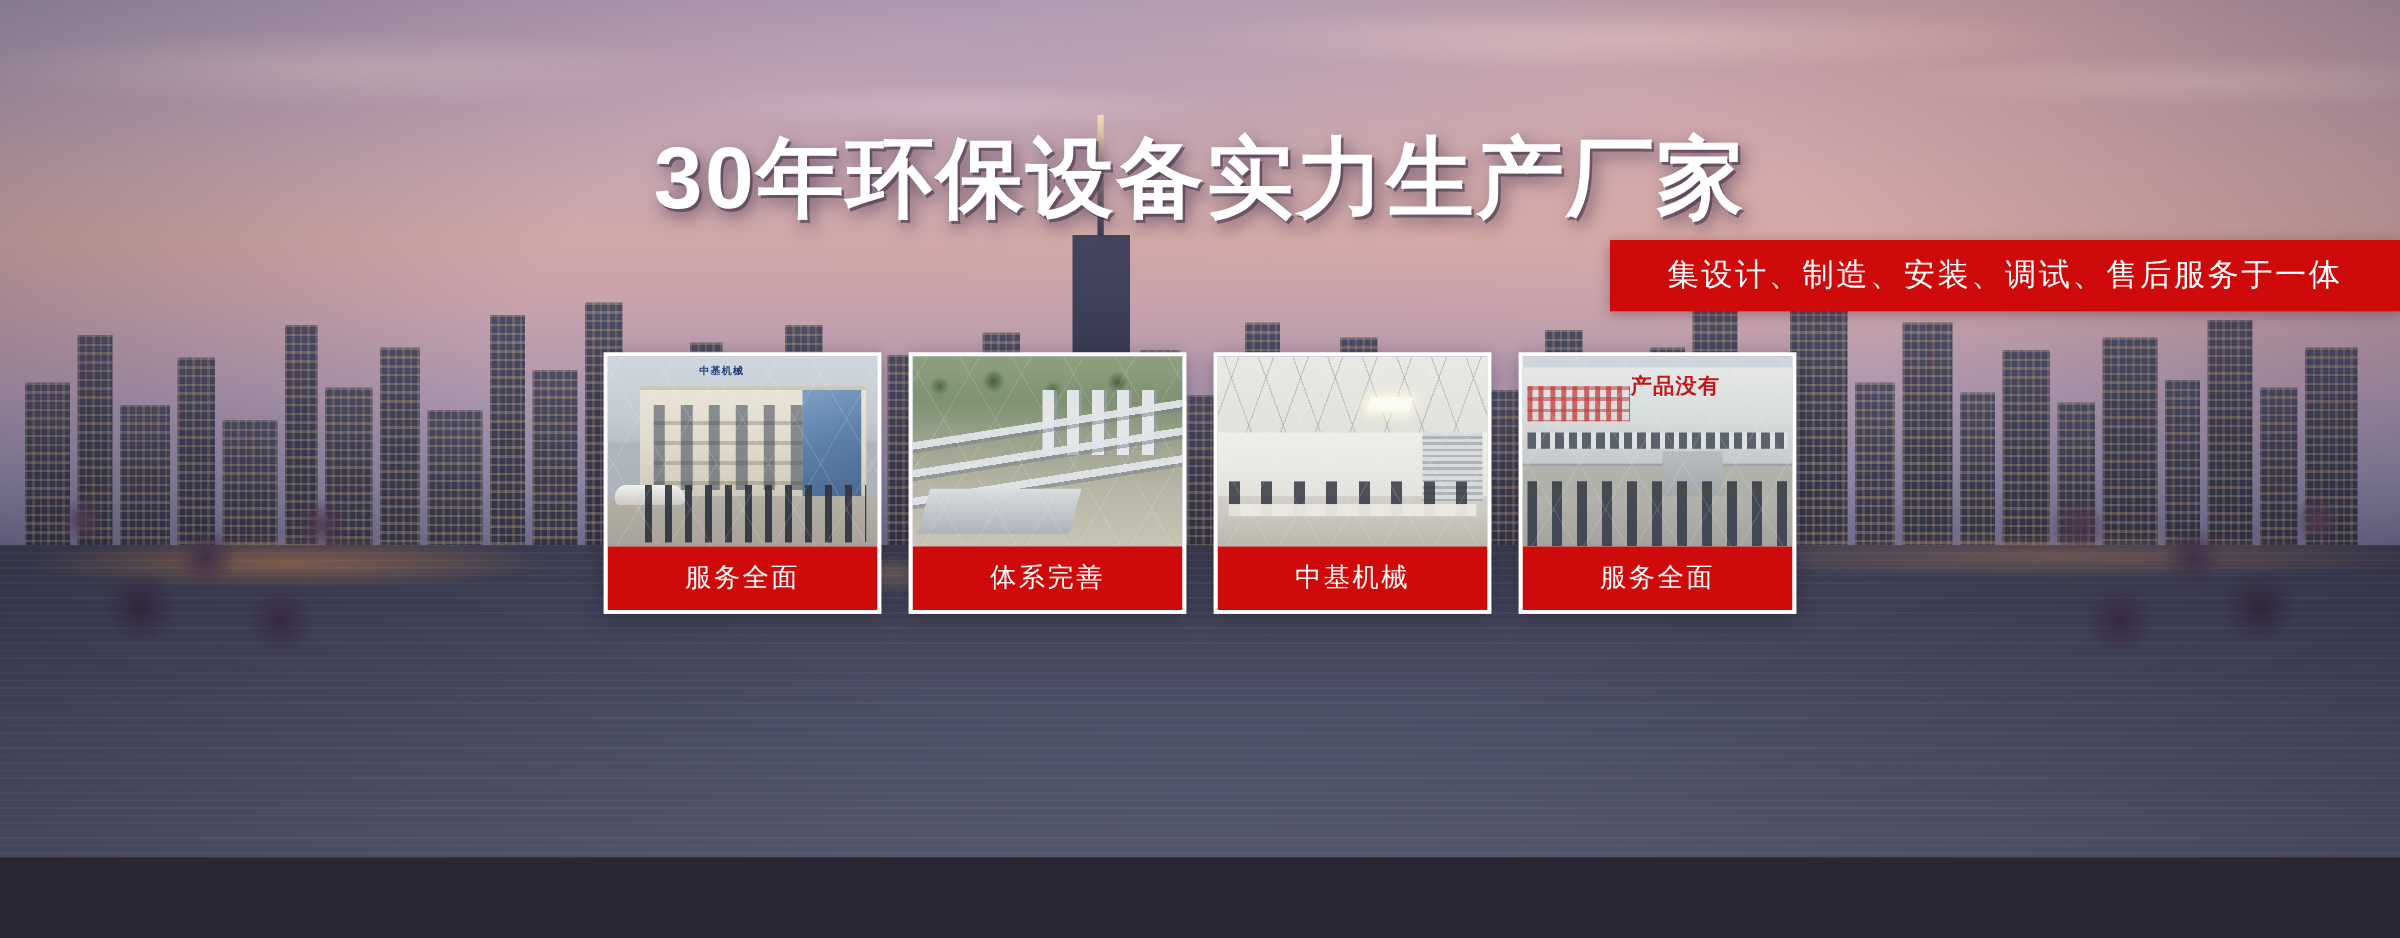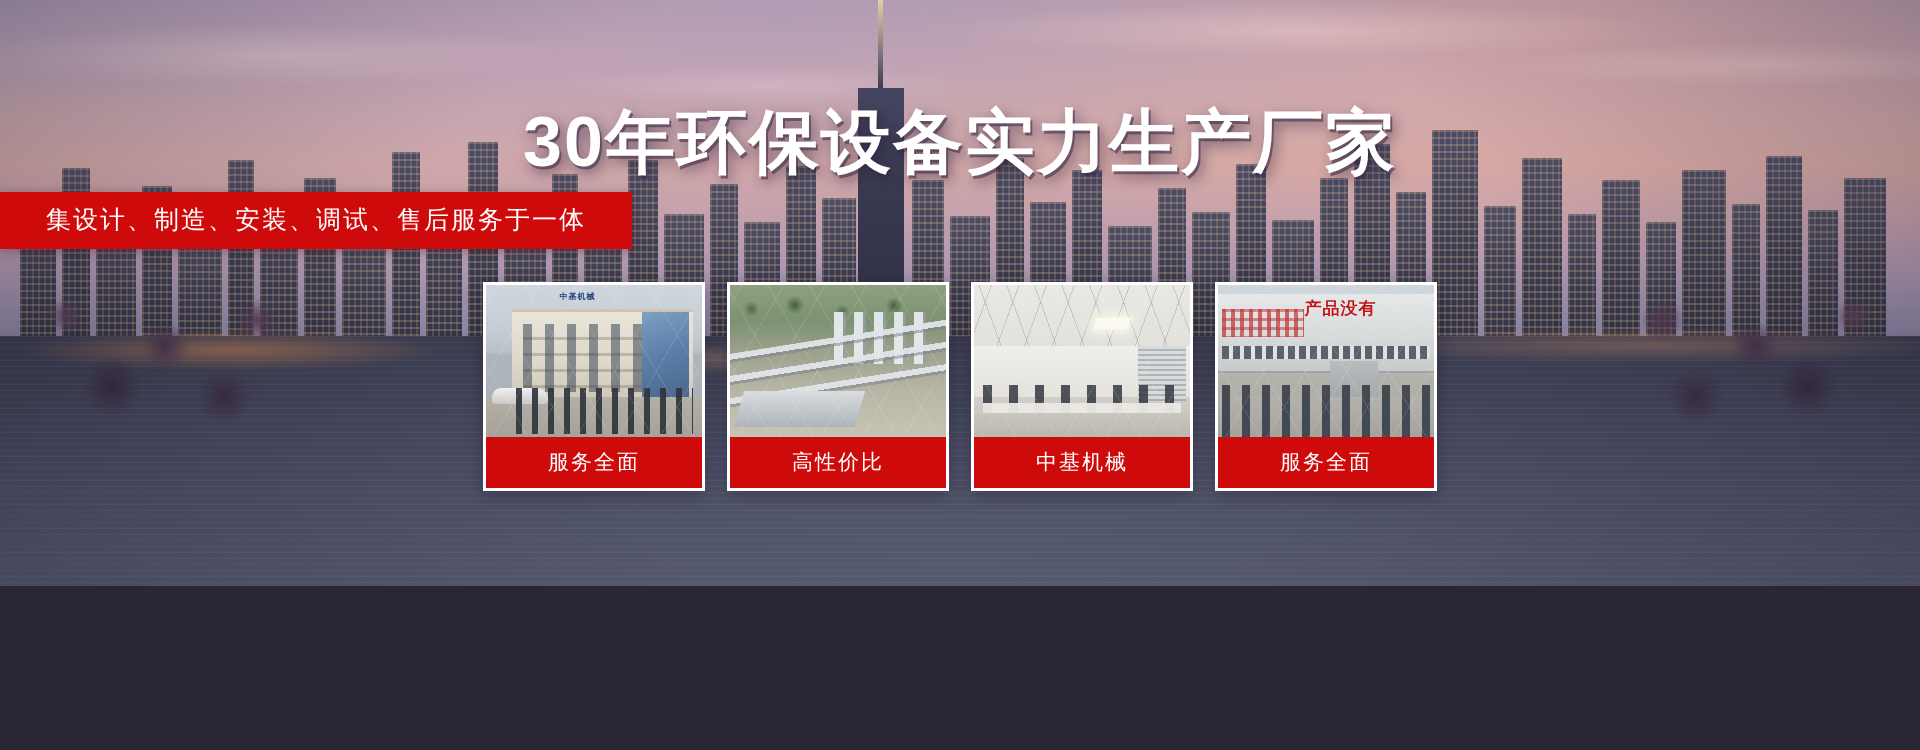--- a/index.html
+++ b/index.html
@@ -6,21 +6,21 @@
   * { box-sizing: border-box; margin: 0; padding: 0; }
   html, body {
     width: 1920px; height: 750px;
     overflow: hidden;
     font-family: "Liberation Sans", "DejaVu Sans", sans-serif;
     background: #2a2636;
   }
 
   .hero {
     position: relative;
-    width: 1920px; height: 586px;
+    width: 1920px; height: 686px;
     overflow: hidden;
   }
 
   
   .bg-sky {
     position: absolute; inset: 0;
     background:
       radial-gradient(ellipse 900px 300px at 28% 8%, rgba(196,160,180,0.55) 0%, rgba(150,130,165,0.0) 70%),
       radial-gradient(ellipse 1100px 360px at 82% 4%, rgba(226,168,162,0.65) 0%, rgba(170,140,165,0.0) 72%),
       linear-gradient(180deg,
@@ -125,21 +125,21 @@
     text-shadow:
       2px 3px 0 rgba(60,40,70,0.55),
       4px 6px 14px rgba(40,25,55,0.55);
     white-space: nowrap;
   }
 
   
   .subtitle-wrap {
     position: absolute;
     left: 0; right: 0; top: 192px;
-    display: flex; justify-content: flex-start;
+    display: flex; justify-content: flex-end;
   }
   .subtitle {
     background: #cf0a0a;
     color: #ffffff;
     font-size: 25px;
     font-weight: 500;
     letter-spacing: 2px;
     padding: 11px 46px 13px 46px;
     white-space: nowrap;
     box-shadow: 0 2px 10px rgba(70,10,20,0.35);
@@ -430,21 +430,21 @@
     <div class="card">
       <div class="card-photo">
         <div class="ph2">
           <div class="trees"></div>
           <div class="silos"></div>
           <div class="pipes"></div>
           <div class="roof"></div>
         </div>
         <div class="wm"></div>
       </div>
-      <div class="card-label">高性价比</div>
+      <div class="card-label">体系完善</div>
     </div>
 
     <div class="card">
       <div class="card-photo">
         <div class="ph3">
           <div class="ceiling"></div>
           <div class="light"></div>
           <div class="wall"></div>
           <div class="blinds"></div>
           <div class="desks"></div>

